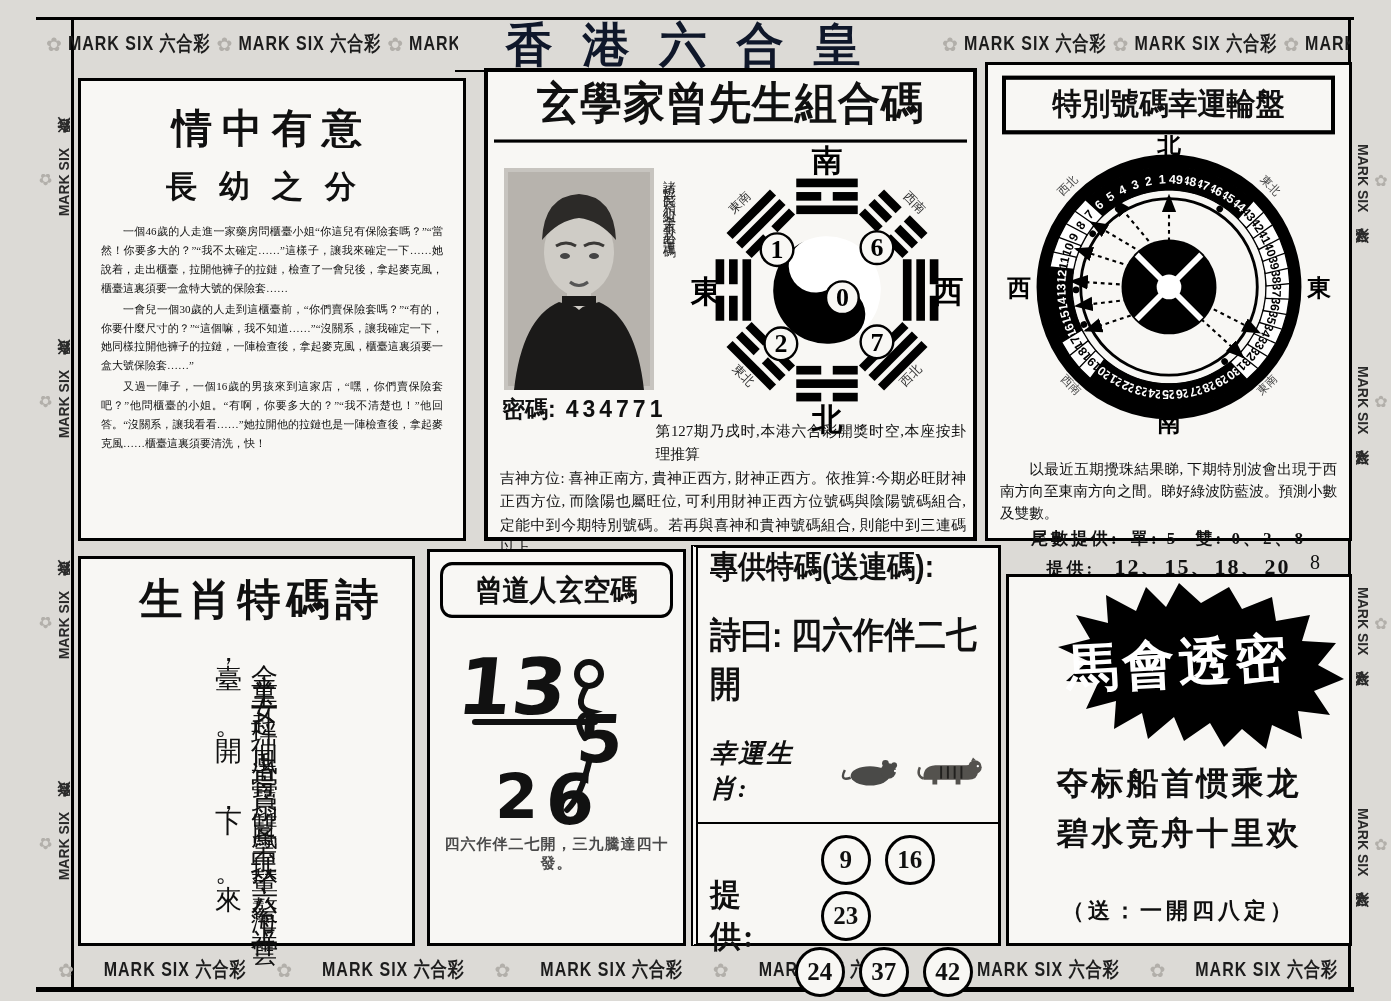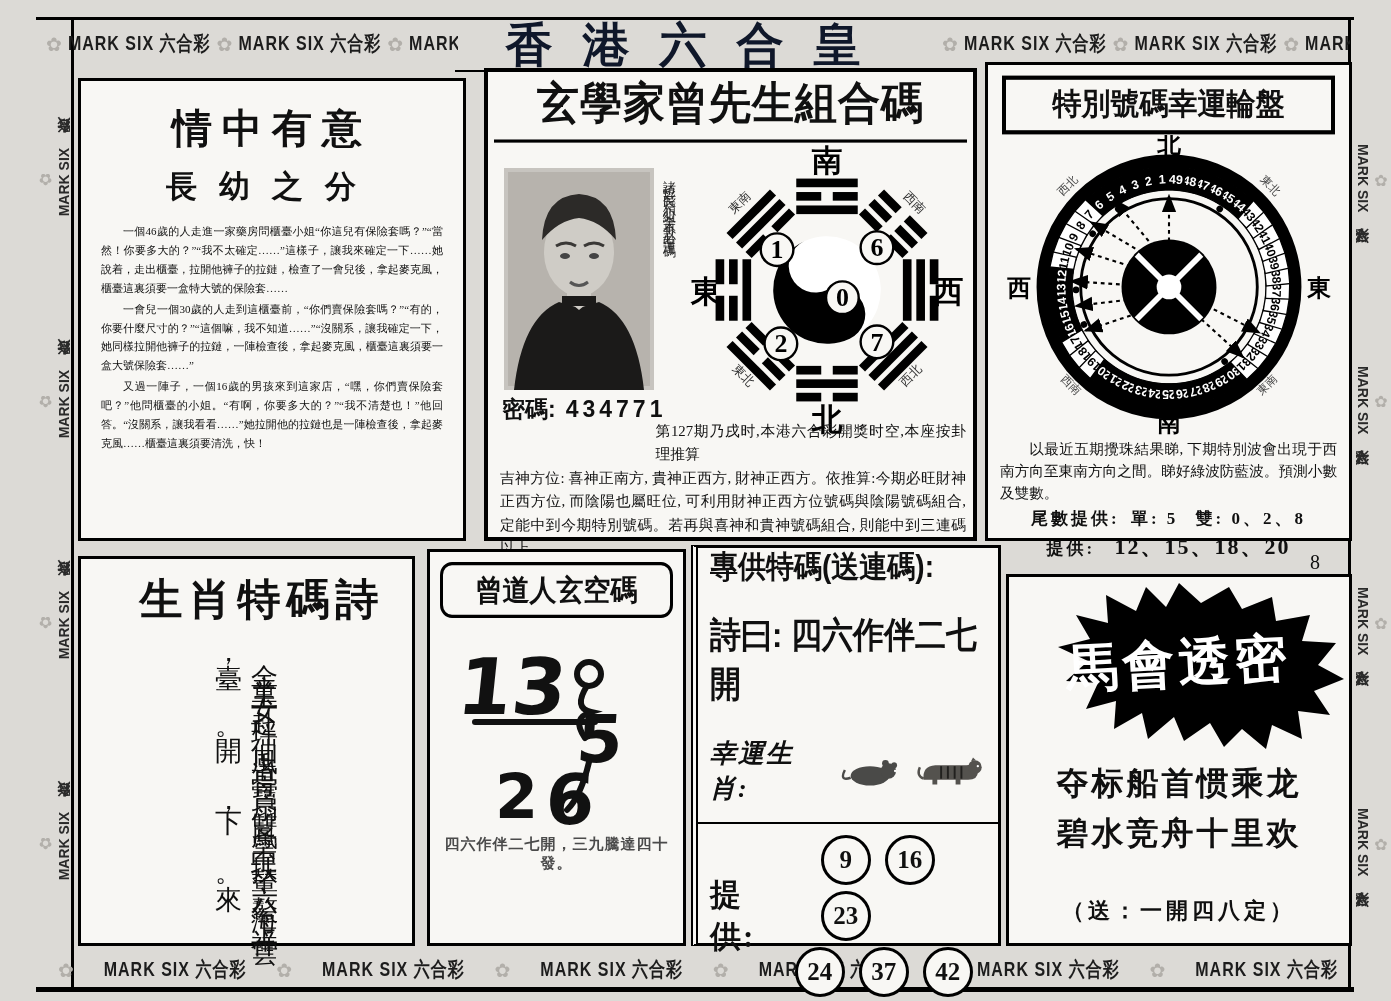--- a/index.html
+++ b/index.html
@@ -42,21 +42,21 @@
   #password .v{font-family:var(--sans);letter-spacing:4px;margin-left:10px;}
   #bagua{position:absolute;left:200px;top:72px;}
   #analysis{position:absolute;left:12px;top:348px;width:466px;font-size:14.8px;line-height:1.58;text-align:justify;}
   #analysis .l1{padding-left:10.5em;}
   
   #wheelp{left:985px;top:62px;width:367px;height:479px;}
   #wheelp .tbox{margin:12px 14px 2px;border:4px solid #000;text-align:center;
      font-family:var(--sans);font-weight:bold;font-size:29px;padding:4px 0;transform:scaleY(1.05);}
   #wheel-wrap{text-align:center;margin-top:0px;}
   #wheelp .note{margin:0 12px;font-size:14.6px;line-height:1.5;text-align:justify;}
-  #wheelp .note .ind{text-indent:2em;}
+  #wheelp .note .ind{text-indent:2em;margin-top:20px;}
   #wheelp .tails{text-align:center;font-size:17px;font-weight:bold;letter-spacing:3px;margin-top:2px;}
   #wheelp .tails .big{font-size:22px;letter-spacing:2px;}
   .cell{fill:#fff;stroke:#000;stroke-width:1.4;}
   .cell.dark{fill:#000;}
   .cellnum{font-family:var(--sans);font-size:13px;font-weight:bold;fill:#000;text-anchor:middle;}
   .cellnum.dark{fill:#fff;}
   
   #zpoem{left:78px;top:556px;width:337px;height:390px;}
   #zpoem .t{text-align:center;font-size:43px;font-weight:bold;letter-spacing:6px;margin-top:12px;padding-left:31px;}
   #zpoem .vpoem{display:flex;justify-content:center;writing-mode:vertical-rl;height:295px;margin:14px auto 0;}

